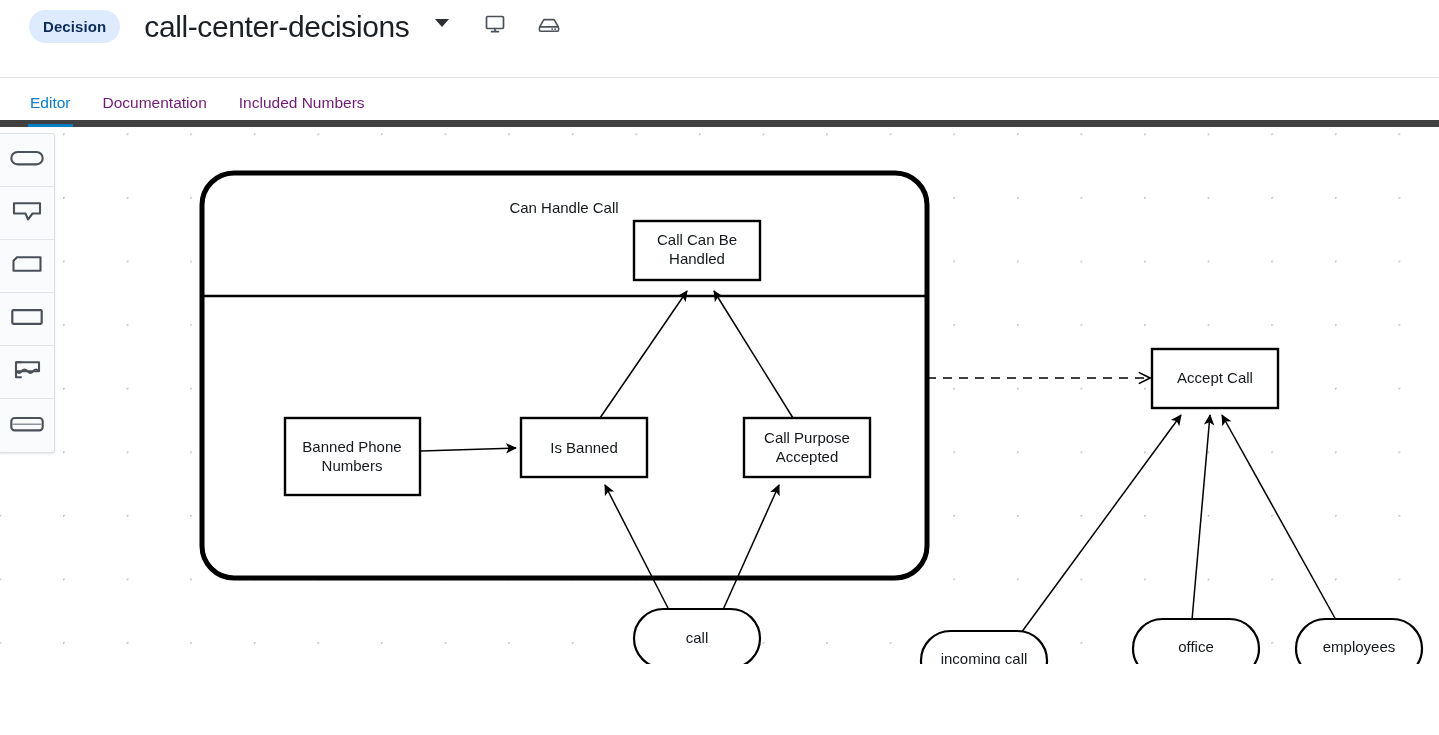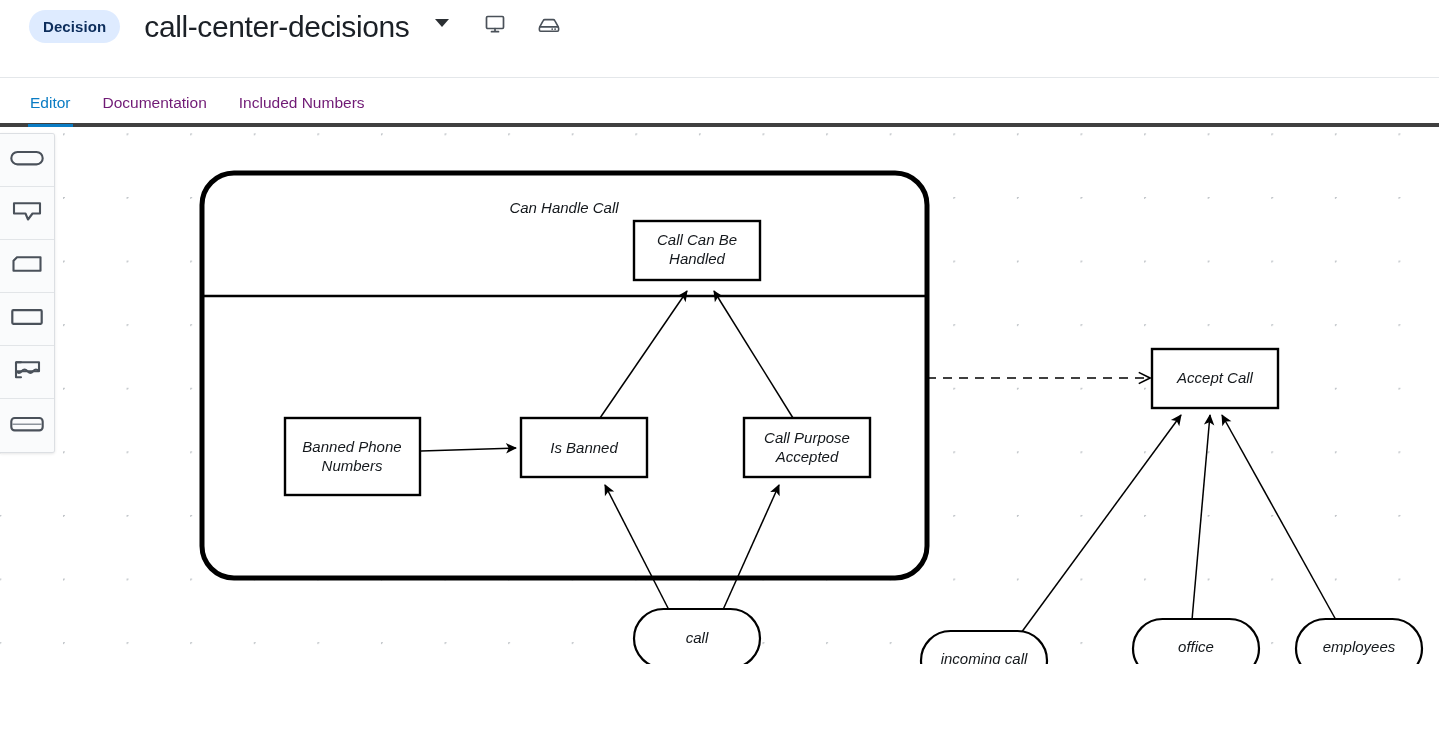--- a/index.html
+++ b/index.html
@@ -59,21 +59,21 @@
     display: flex; align-items: center; justify-content: center;
     cursor: pointer;
     color: #4a5159;
   }
   .hdr-icon:first-of-type { margin-left: 34px; }
 
   
   #tabbar {
     position: absolute; left: 0; top: 77px; width: 1439px; height: 50px;
     border-top: 1px solid #e4e7ea;
-    border-bottom: 4px solid #404040;
+    border-bottom: 7px solid #404040;
     background: #fff;
   }
   #tablist {
     position: absolute; left: 14px; top: 0;
     display: flex; align-items: stretch; height: 49px;
   }
   .tab {
     position: relative;
     display: flex; align-items: center;
     padding: 0 16px;
@@ -91,21 +91,20 @@
 
   
   #canvas {
     position: absolute; left: 0; top: 128px;
     width: 1439px; height: 536px;
     background-color: #ffffff;
     background-image: radial-gradient(circle at 0.8px 0.8px, #c2c6ca 0.85px, transparent 1px);
     background-size: 63.6px 63.6px;
     background-position: 63px 69px;
     overflow: hidden;
-    font-style: italic;
   }
 
   
   #palette {
     position: absolute; left: 0; top: 5px;
     width: 55px;
     background: #fafbfc;
     border: 1px solid #dcdfe3;
     border-left: none;
     box-shadow: 0 1px 3px rgba(0,0,0,.10);

